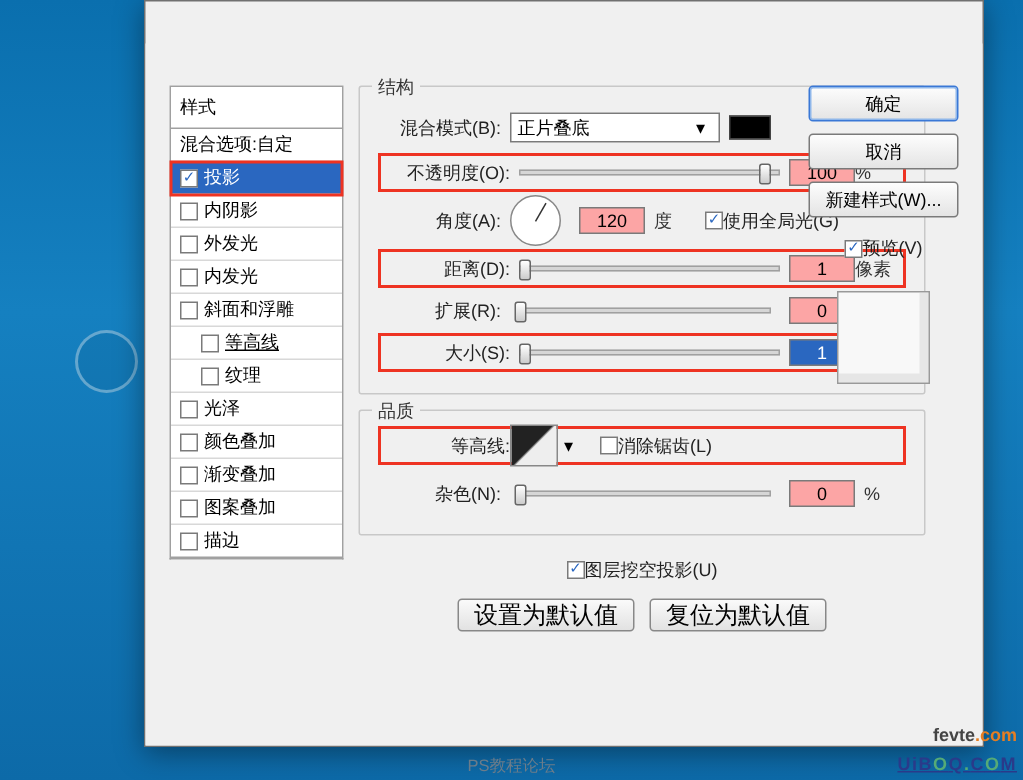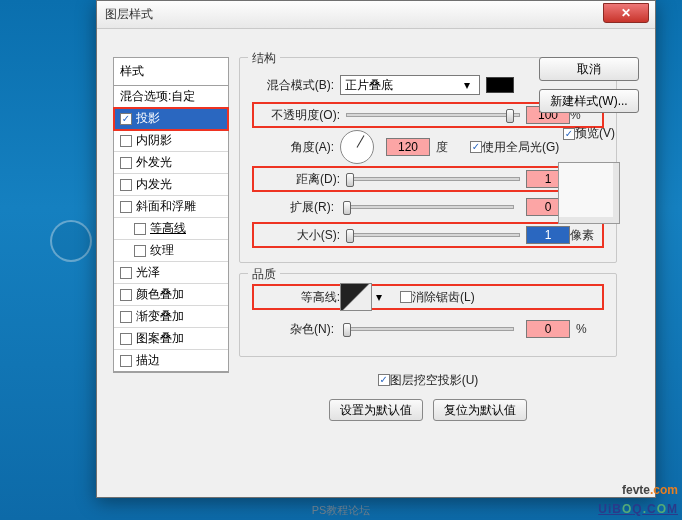--- a/index.html
+++ b/index.html
@@ -34,46 +34,40 @@
   .thumb { position: absolute; top: -5px; width: 8px; height: 14px; background: linear-gradient(180deg,#fff,#ccc); border: 1px solid #666; border-radius: 2px; transform: translateX(-50%); }
   .numbox { width: 44px; height: 18px; border: 1px solid #7a7a7a; background: #fca5a5; text-align: center; font-size: 12px; line-height: 16px; }
   .numbox.sel { background: #2a67c0; color: #fff; }
   .unit { width: 28px; color: #333; }
   .redbox { border: 2px solid #e32; padding: 2px 4px; display: flex; align-items: center; height: 26px; }
   .redbox .lbl { width: 82px; }
   .dial { width: 34px; height: 34px; border: 1px solid #888; border-radius: 50%; background: #fff; position: relative; margin-right:6px; }
   .dial::after { content:""; position:absolute; left:50%; top:50%; width:14px; height:1px; background:#333; transform-origin:left center; transform: rotate(-60deg); }
   .chk-inline { display: inline-flex; align-items: center; gap: 0; color: #222; }
   .contour-thumb { width: 32px; height: 28px; border:1px solid #888; background: linear-gradient(135deg,#222 0%, #222 48%, #eee 52%, #eee 100%); }
-  .small-btn { height: 22px; border: 1px solid #888; background: linear-gradient(180deg,#fafafa,#e2e2e2); padding: 0 10px; font-size: 12px; display: inline-flex; align-items: center; border-radius: 3px; }
+  .small-btn { height: 22px; border: 1px solid #888; background: linear-gradient(180deg,#fafafa,#e2e2e2); padding: 0 10px; font-size: 16px; display: inline-flex; align-items: center; border-radius: 3px; }
   
   .btn-col { position: absolute; right: 10px; top: 28px; width: 112px; display: flex; flex-direction: column; gap: 8px; align-items: center; }
   .dlg-btn { width: 100px; height: 24px; border: 1px solid #7a7a7a; border-radius: 3px; background: linear-gradient(180deg,#fdfdfd,#e4e4e4); display: flex; align-items: center; justify-content: center; font-size: 12px; }
   .dlg-btn.default { border: 1px solid #3a78d6; box-shadow: 0 0 0 1px #8fb7ea inset; }
   .preview-swatch { width: 62px; height: 62px; border: 1px solid #999; background: #f8f8f8; box-shadow: inset -6px -6px 0 0 #e6e6e6; margin-top: 12px; }
   .main-legend { position:absolute; top:20px; left:150px; background:#f0f0f0; padding:0 4px; }
   .watermarks { position:absolute; right:4px; bottom:2px; text-align:right; }
   .wm-fevte { font-weight:bold; color:#444; }
   .wm-fevte .c { color:#e67e22; }
   .wm-uiboq { font-family: Arial; font-weight:bold; font-size:18px; color:#2a3a8a; letter-spacing:1px;text-decoration:underline; }
   .wm-uiboq .oq { color:#5a7; }
   .bottom-center { position:absolute; left:0; right:0; bottom:2px; text-align:center; color:#6b7c8a; font-size:11px; }
 </style>
 </head>
 <body>
 
 <div class="circle-deco"></div>
 
 <div class="dialog">
-  <div class="titlebar">
-    <span class="titlebar-title">图层样式</span>
-    <div class="close-btn">
-      <span>✕</span>
-    </div>
-  </div>
 
   <div class="body">
     <span class="main-legend">投影</span>
 
     <div class="style-col">
       <div class="style-head">样式</div>
       <div class="style-list">
         <div class="style-row blend">
           <span>混合选项:自定</span>
         </div>
@@ -224,20 +218,21 @@
         </label>
       </div>
 
       <div class="row" style="justify-content:center; gap:10px; margin-top:4px;">
         <div class="small-btn">设置为默认值</div>
         <div class="small-btn">复位为默认值</div>
       </div>
     </div>
 
     <div class="btn-col">
+      <div class="dlg-btn default">确定</div>
       <div class="dlg-btn">取消</div>
       <div class="dlg-btn">新建样式(W)...</div>
       <label class="chk-inline" style="margin-top:4px;">
         <span class="chk checked"></span>
         <span>预览(V)</span>
       </label>
       <div class="preview-swatch"></div>
     </div>
 
   </div>

